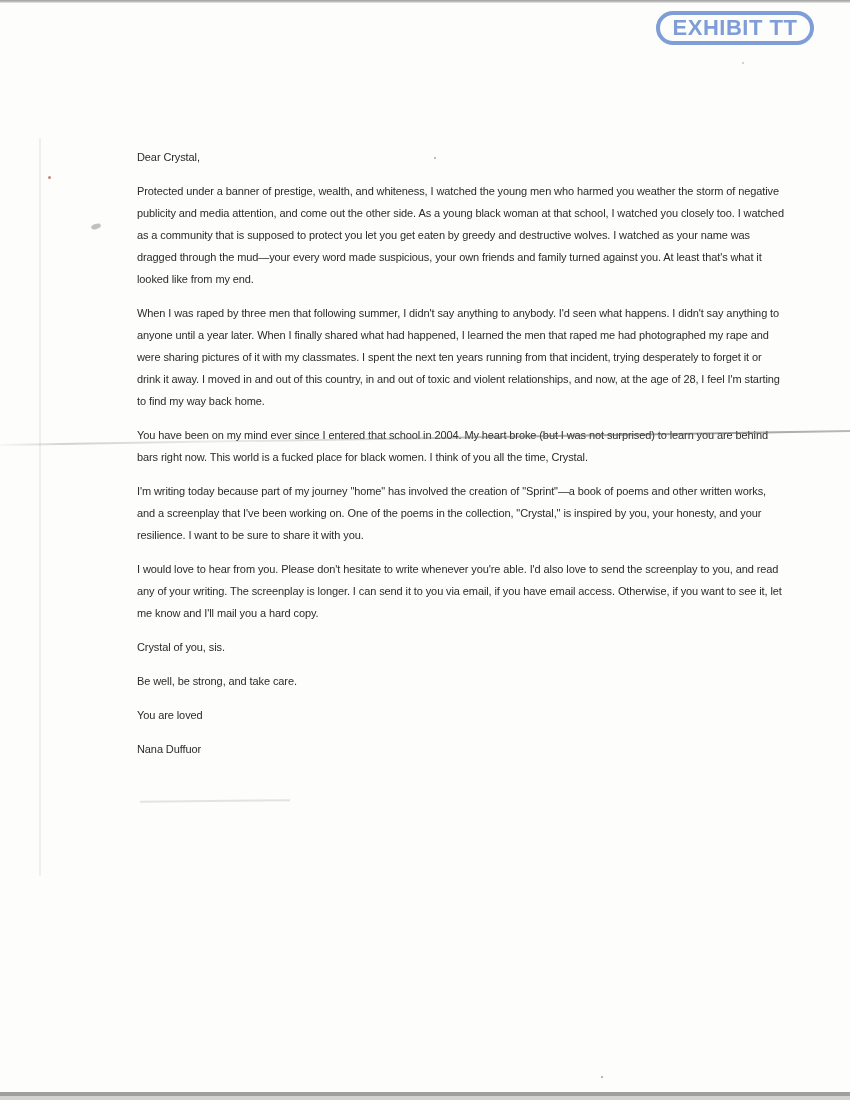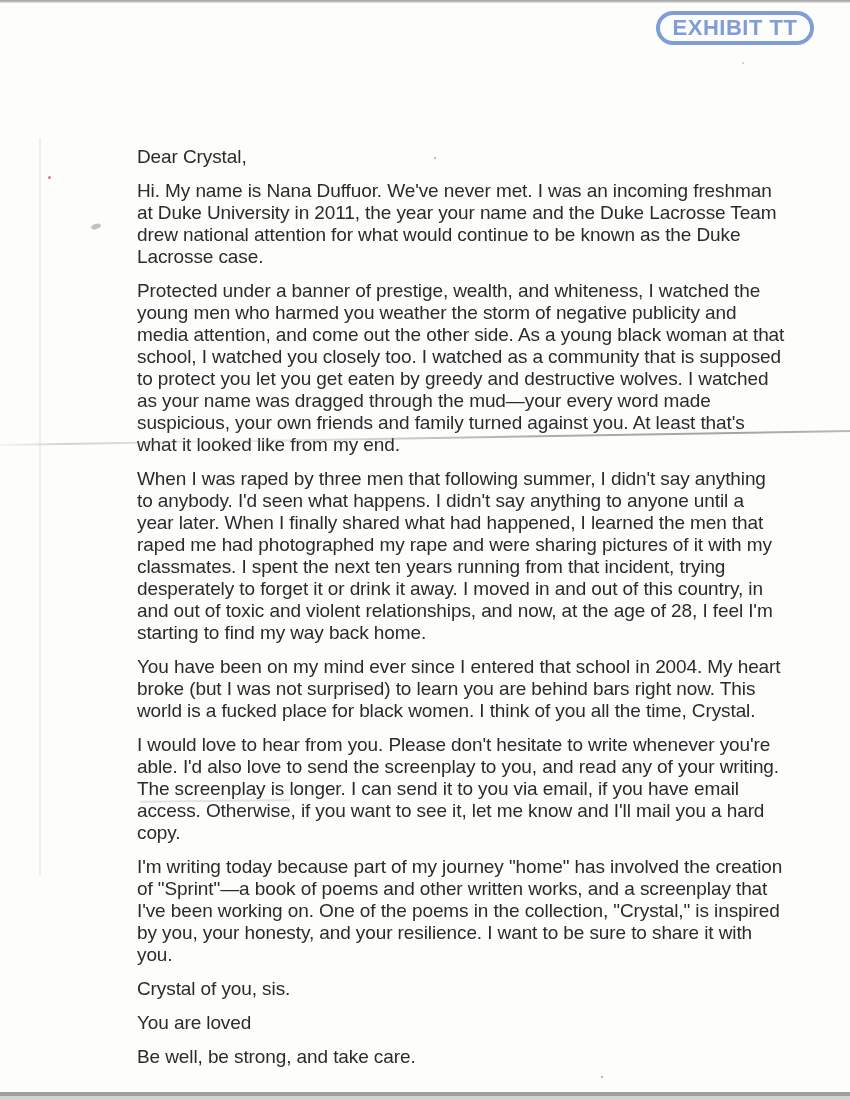--- a/index.html
+++ b/index.html
@@ -57,21 +57,21 @@
     letter-spacing: 0.5px;
     line-height: 1;
     white-space: nowrap;
   }
   
   .letter {
     position: absolute;
     left: 137px; top: 146px;
     width: 648px;
     color: #2b2b2b;
-    font-size: 19px;
+    font-size: 11px;
     line-height: 22px;
     letter-spacing: -0.1px;
   }
   .letter p {
     margin: 0 0 12px 0;
   }
   
   .crease-line {
     position: absolute;
     left: -12px; top: 437px;
@@ -145,29 +145,29 @@
 <div class="page">
 
   <div class="scan-edge-top"></div>
 
   <div class="exhibit-stamp">
     <span>EXHIBIT TT</span>
   </div>
 
   <div class="letter">
     <p>Dear Crystal,</p>
-    <p>Hi. My name is Nana Duffuor. We've never met. I was an incoming freshman at Duke University in 2011, the year your name and the Duke Lacrosse Team drew national attention for what would continue to be known as the Duke Lacrosse case.</p>
     <p>Protected under a banner of prestige, wealth, and whiteness, I watched the young men who harmed you weather the storm of negative publicity and media attention, and come out the other side. As a young black woman at that school, I watched you closely too. I watched as a community that is supposed to protect you let you get eaten by greedy and destructive wolves. I watched as your name was dragged through the mud—your every word made suspicious, your own friends and family turned against you. At least that's what it looked like from my end.</p>
     <p>When I was raped by three men that following summer, I didn't say anything to anybody. I'd seen what happens. I didn't say anything to anyone until a year later. When I finally shared what had happened, I learned the men that raped me had photographed my rape and were sharing pictures of it with my classmates. I spent the next ten years running from that incident, trying desperately to forget it or drink it away. I moved in and out of this country, in and out of toxic and violent relationships, and now, at the age of 28, I feel I'm starting to find my way back home.</p>
     <p>You have been on my mind ever since I entered that school in 2004. My heart broke (but I was not surprised) to learn you are behind bars right now. This world is a fucked place for black women. I think of you all the time, Crystal.</p>
+    <p>I'm writing today because part of my journey "home" has involved the creation of "Sprint"—a book of poems and other written works, and a screenplay that I've been working on. One of the poems in the collection, "Crystal," is inspired by you, your honesty, and your resilience. I want to be sure to share it with you.</p>
     <p>I would love to hear from you. Please don't hesitate to write whenever you're able. I'd also love to send the screenplay to you, and read any of your writing. The screenplay is longer. I can send it to you via email, if you have email access. Otherwise, if you want to see it, let me know and I'll mail you a hard copy.</p>
-    <p>I'm writing today because part of my journey "home" has involved the creation of "Sprint"—a book of poems and other written works, and a screenplay that I've been working on. One of the poems in the collection, "Crystal," is inspired by you, your honesty, and your resilience. I want to be sure to share it with you.</p>
     <p>Crystal of you, sis.</p>
+    <p>Be well, be strong, and take care.</p>
     <p>You are loved</p>
-    <p>Be well, be strong, and take care.</p>
+    <p>Nana Duffuor</p>
   </div>
 
   <div class="crease-line"></div>
   <div class="left-edge-shadow"></div>
   <div class="red-speck"></div>
   <div class="smudge"></div>
   <div class="speck-1"></div>
   <div class="speck-2"></div>
   <div class="speck-3"></div>
   <div class="copy-smear"></div>

